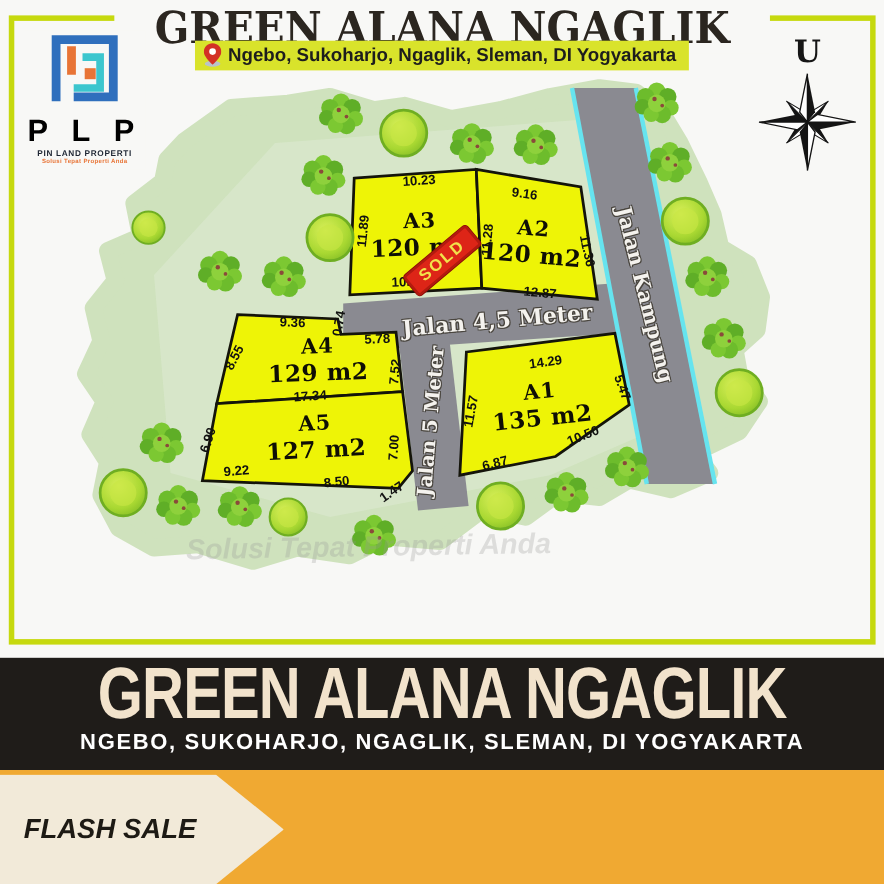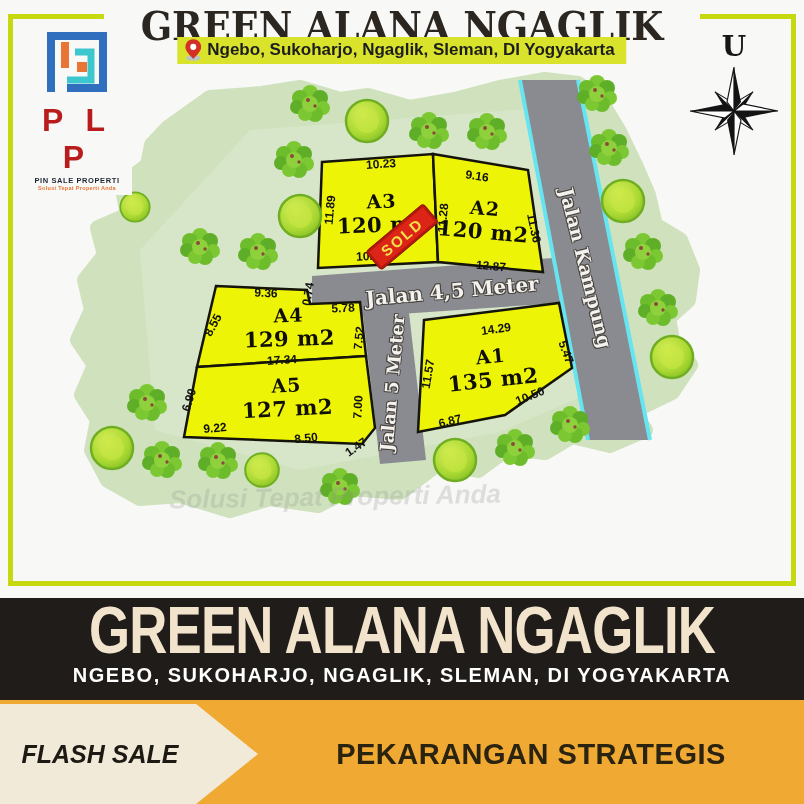--- a/index.html
+++ b/index.html
@@ -11,21 +11,21 @@
   .map-svg{position:absolute;left:0;top:0;}
   .title-wrap{position:absolute;left:50%;top:2px;transform:translateX(-50%);background:#f8f8f6;
               padding:0 14px;z-index:4;text-align:center;}
   .main-title{font-family:"DejaVu Serif",serif;font-weight:900;font-size:40px;color:#2b2620;
               letter-spacing:0px;white-space:nowrap;transform:scaleX(.92);transform-origin:center;}
   .loc-badge{position:absolute;left:50%;top:37px;transform:translateX(-50%);background:#d9e32b;
              color:#1d1d1d;font-weight:700;font-size:17px;white-space:nowrap;padding:2px 12px 3px 8px;
              display:flex;align-items:center;gap:6px;z-index:5;}
   
   .logo{position:absolute;left:22px;top:28px;width:110px;text-align:center;z-index:6;background:#f8f8f6;padding-bottom:4px;}
-  .logo-letters{font-weight:900;font-size:32px;letter-spacing:7px;color:#b91c1c;margin-top:2px;}
+  .logo-letters{font-weight:900;font-size:28px;letter-spacing:7px;color:#000000;margin-top:2px;}
   .logo-name{font-weight:700;font-size:7.5px;letter-spacing:.6px;color:#1e2633;}
   .logo-tag{font-weight:700;font-size:5.5px;color:#e87436;letter-spacing:.3px;}
   
   .compass{position:absolute;left:688px;top:30px;width:92px;height:130px;text-align:center;z-index:6;}
   .compass-u{font-family:"DejaVu Serif",serif;font-weight:900;font-size:28px;color:#161616;}
   
   .m{position:absolute;font-size:12px;font-weight:600;color:#111;white-space:nowrap;z-index:3;
      transform:translate(-50%,-50%) rotate(var(--r,0deg));}
   .plot-label{position:absolute;text-align:center;z-index:3;color:#0f0f05;
               transform:translate(-50%,-50%) rotate(var(--r,0deg));
@@ -158,21 +158,21 @@
     </div>
 
     <div class="logo">
       <svg width="68" height="68" viewBox="0 0 68 68">
         <path d="M8,64 L8,8 L60,8 L60,60 L24,60" fill="none" stroke="#2f6fbd" stroke-width="8"></path>
         <path d="M22,14 L22,40" fill="none" stroke="#e87436" stroke-width="8"></path>
         <path d="M24,52 L48,52 L48,24 L32,24" fill="none" stroke="#3cc6ce" stroke-width="7"></path>
         <rect x="34" y="34" width="10" height="10" fill="#e87436"></rect>
       </svg>
       <div class="logo-letters">P L P</div>
-      <div class="logo-name">PIN SALE PROPERTI</div>
+      <div class="logo-name">PIN LAND PROPERTI</div>
       <div class="logo-tag">Solusi Tepat Properti Anda</div>
     </div>
 
     <div class="compass">
       <div class="compass-u">U</div>
       <svg width="92" height="96" viewBox="0 0 92 96">
         <g transform="translate(46,48)">
           <g transform="rotate(45)">
             <polygon points="0,-27 5,-7 0,0" fill="#141414"></polygon>
               <polygon points="0,-27 -5,-7 0,0" fill="#fff" stroke="#141414" stroke-width="1"></polygon>
@@ -250,17 +250,16 @@
   <div class="banner">
     <div class="banner-title">GREEN ALANA NGAGLIK</div>
     <div class="banner-sub">NGEBO, SUKOHARJO, NGAGLIK, SLEMAN, DI YOGYAKARTA</div>
   </div>
 
   <div class="footer">
     <div class="flag">
       <div class="flag-line">FLASH SALE</div>
     </div>
     <div class="footer-right">
-      <div class="footer-line">PEKARANGAN STRATEGIS</div>
     </div>
   </div>
 
 </div>
 
 </body></html>

